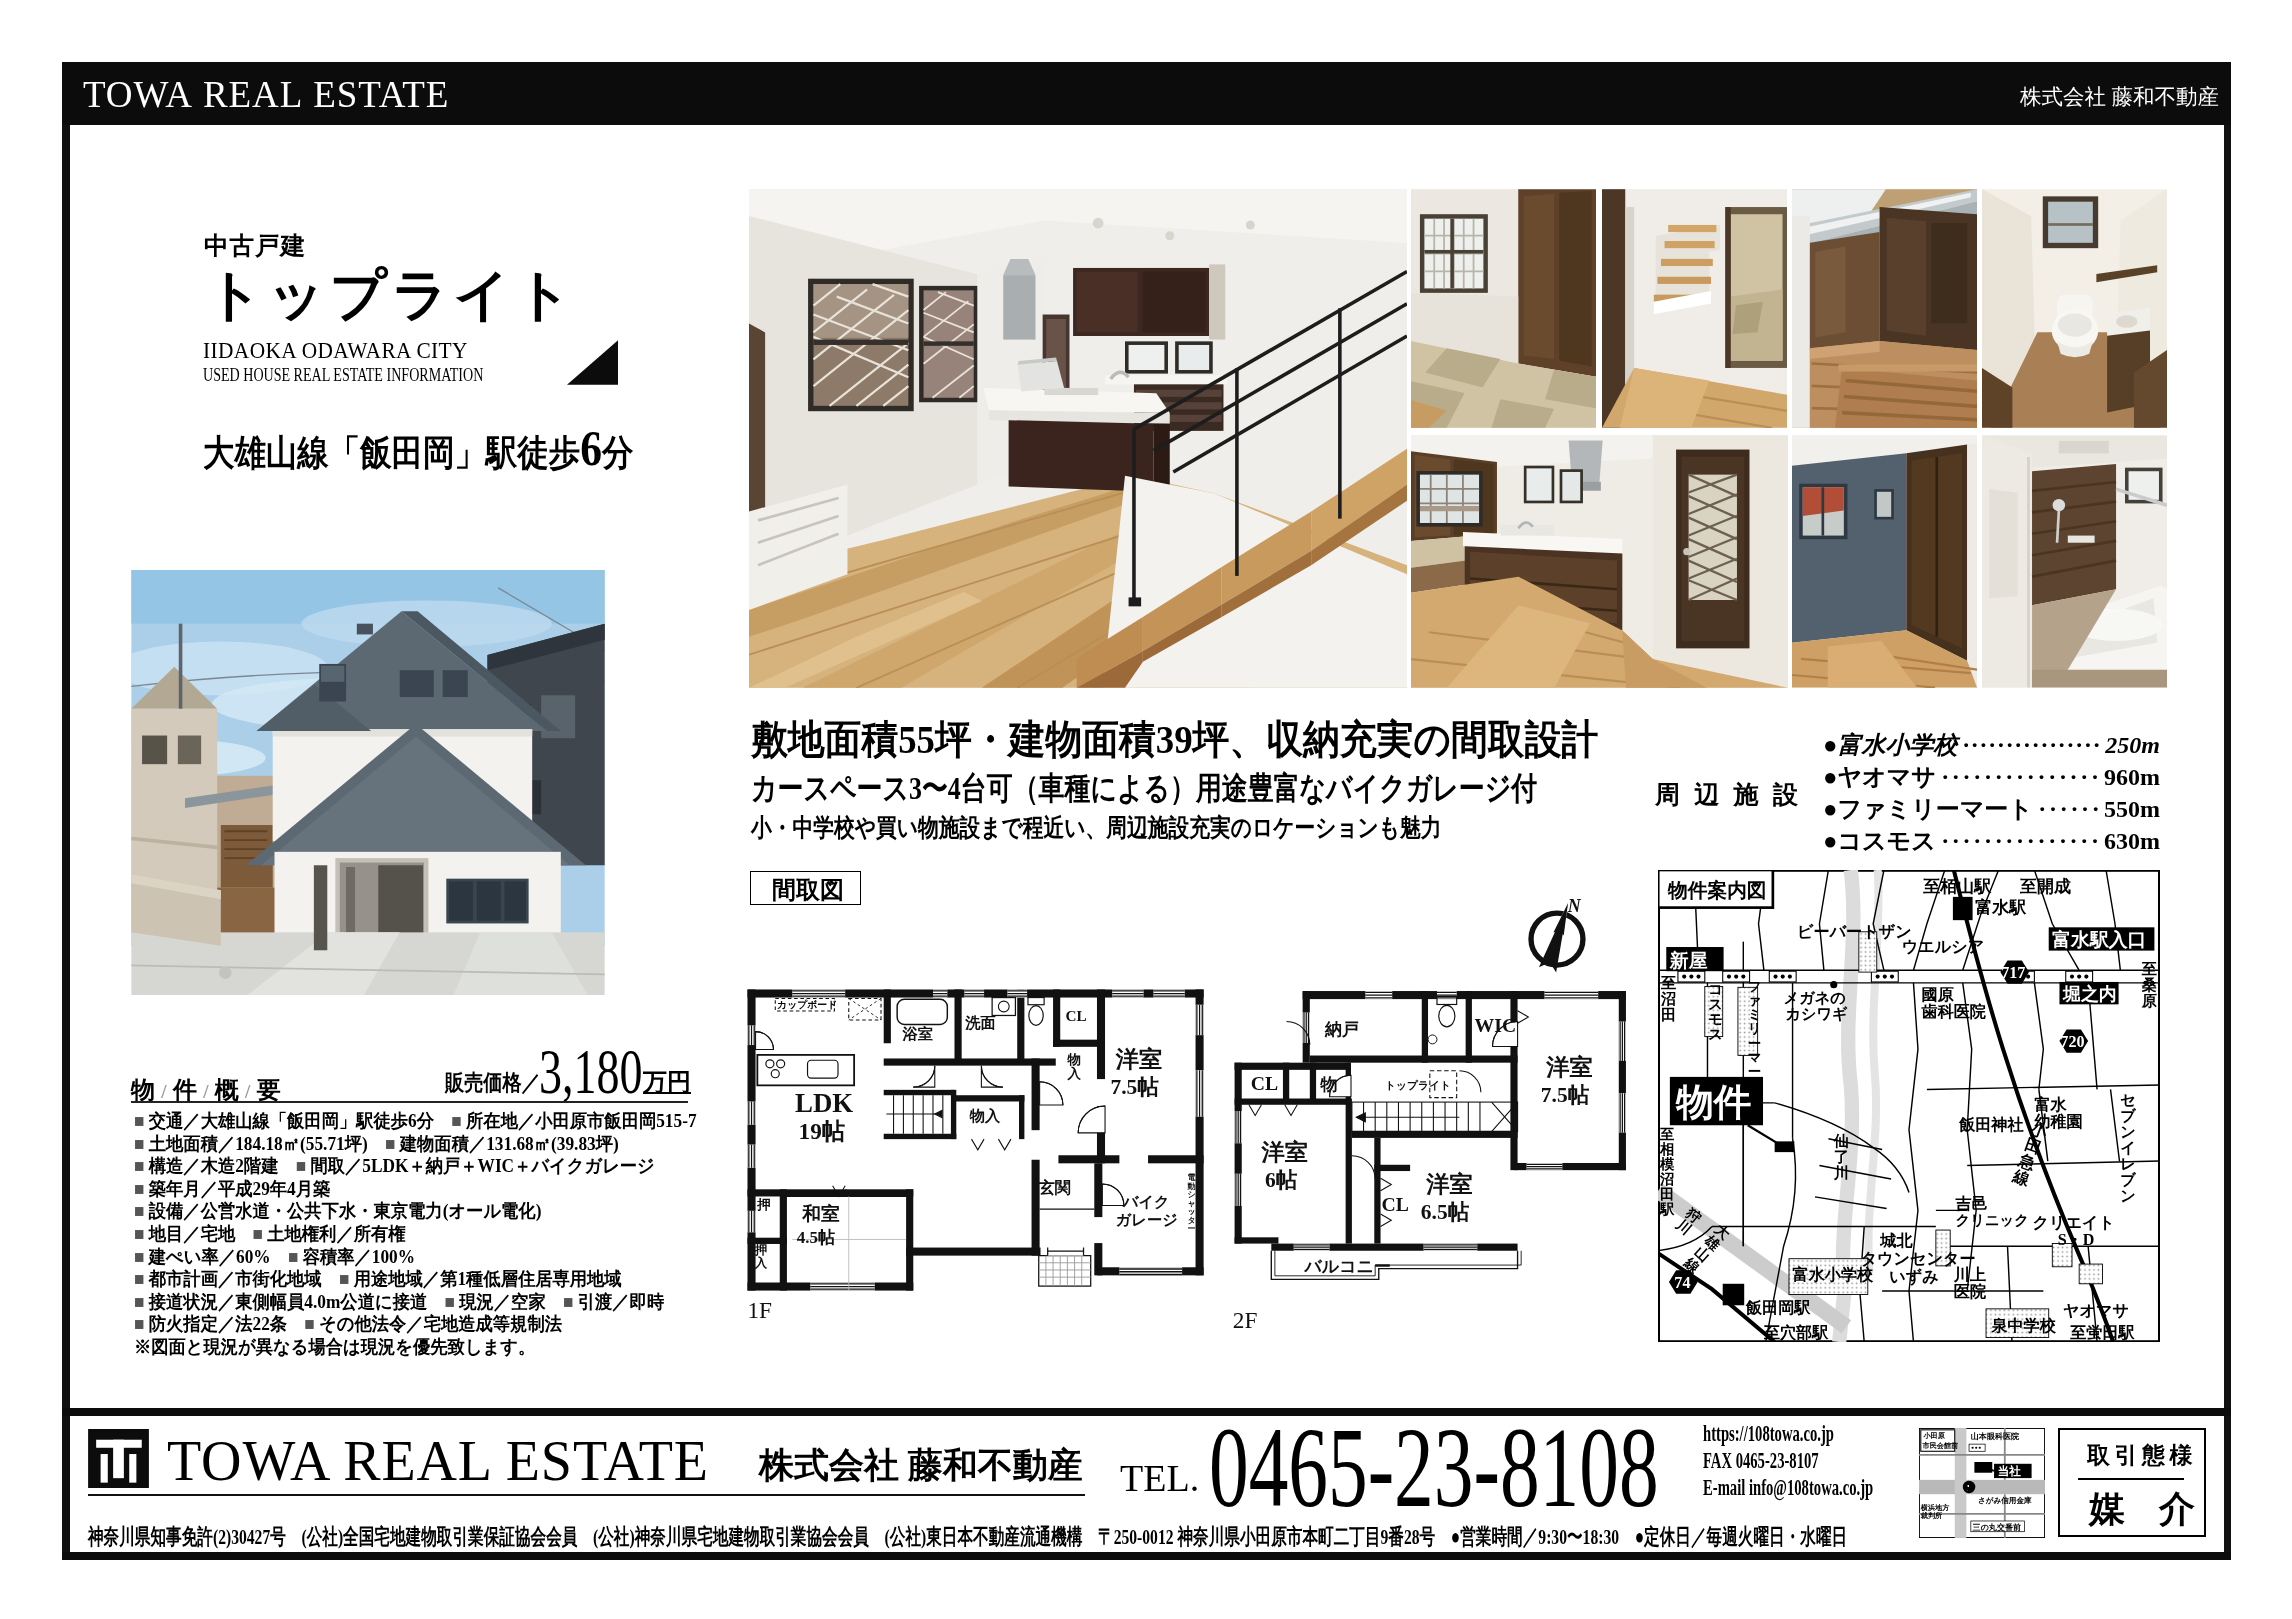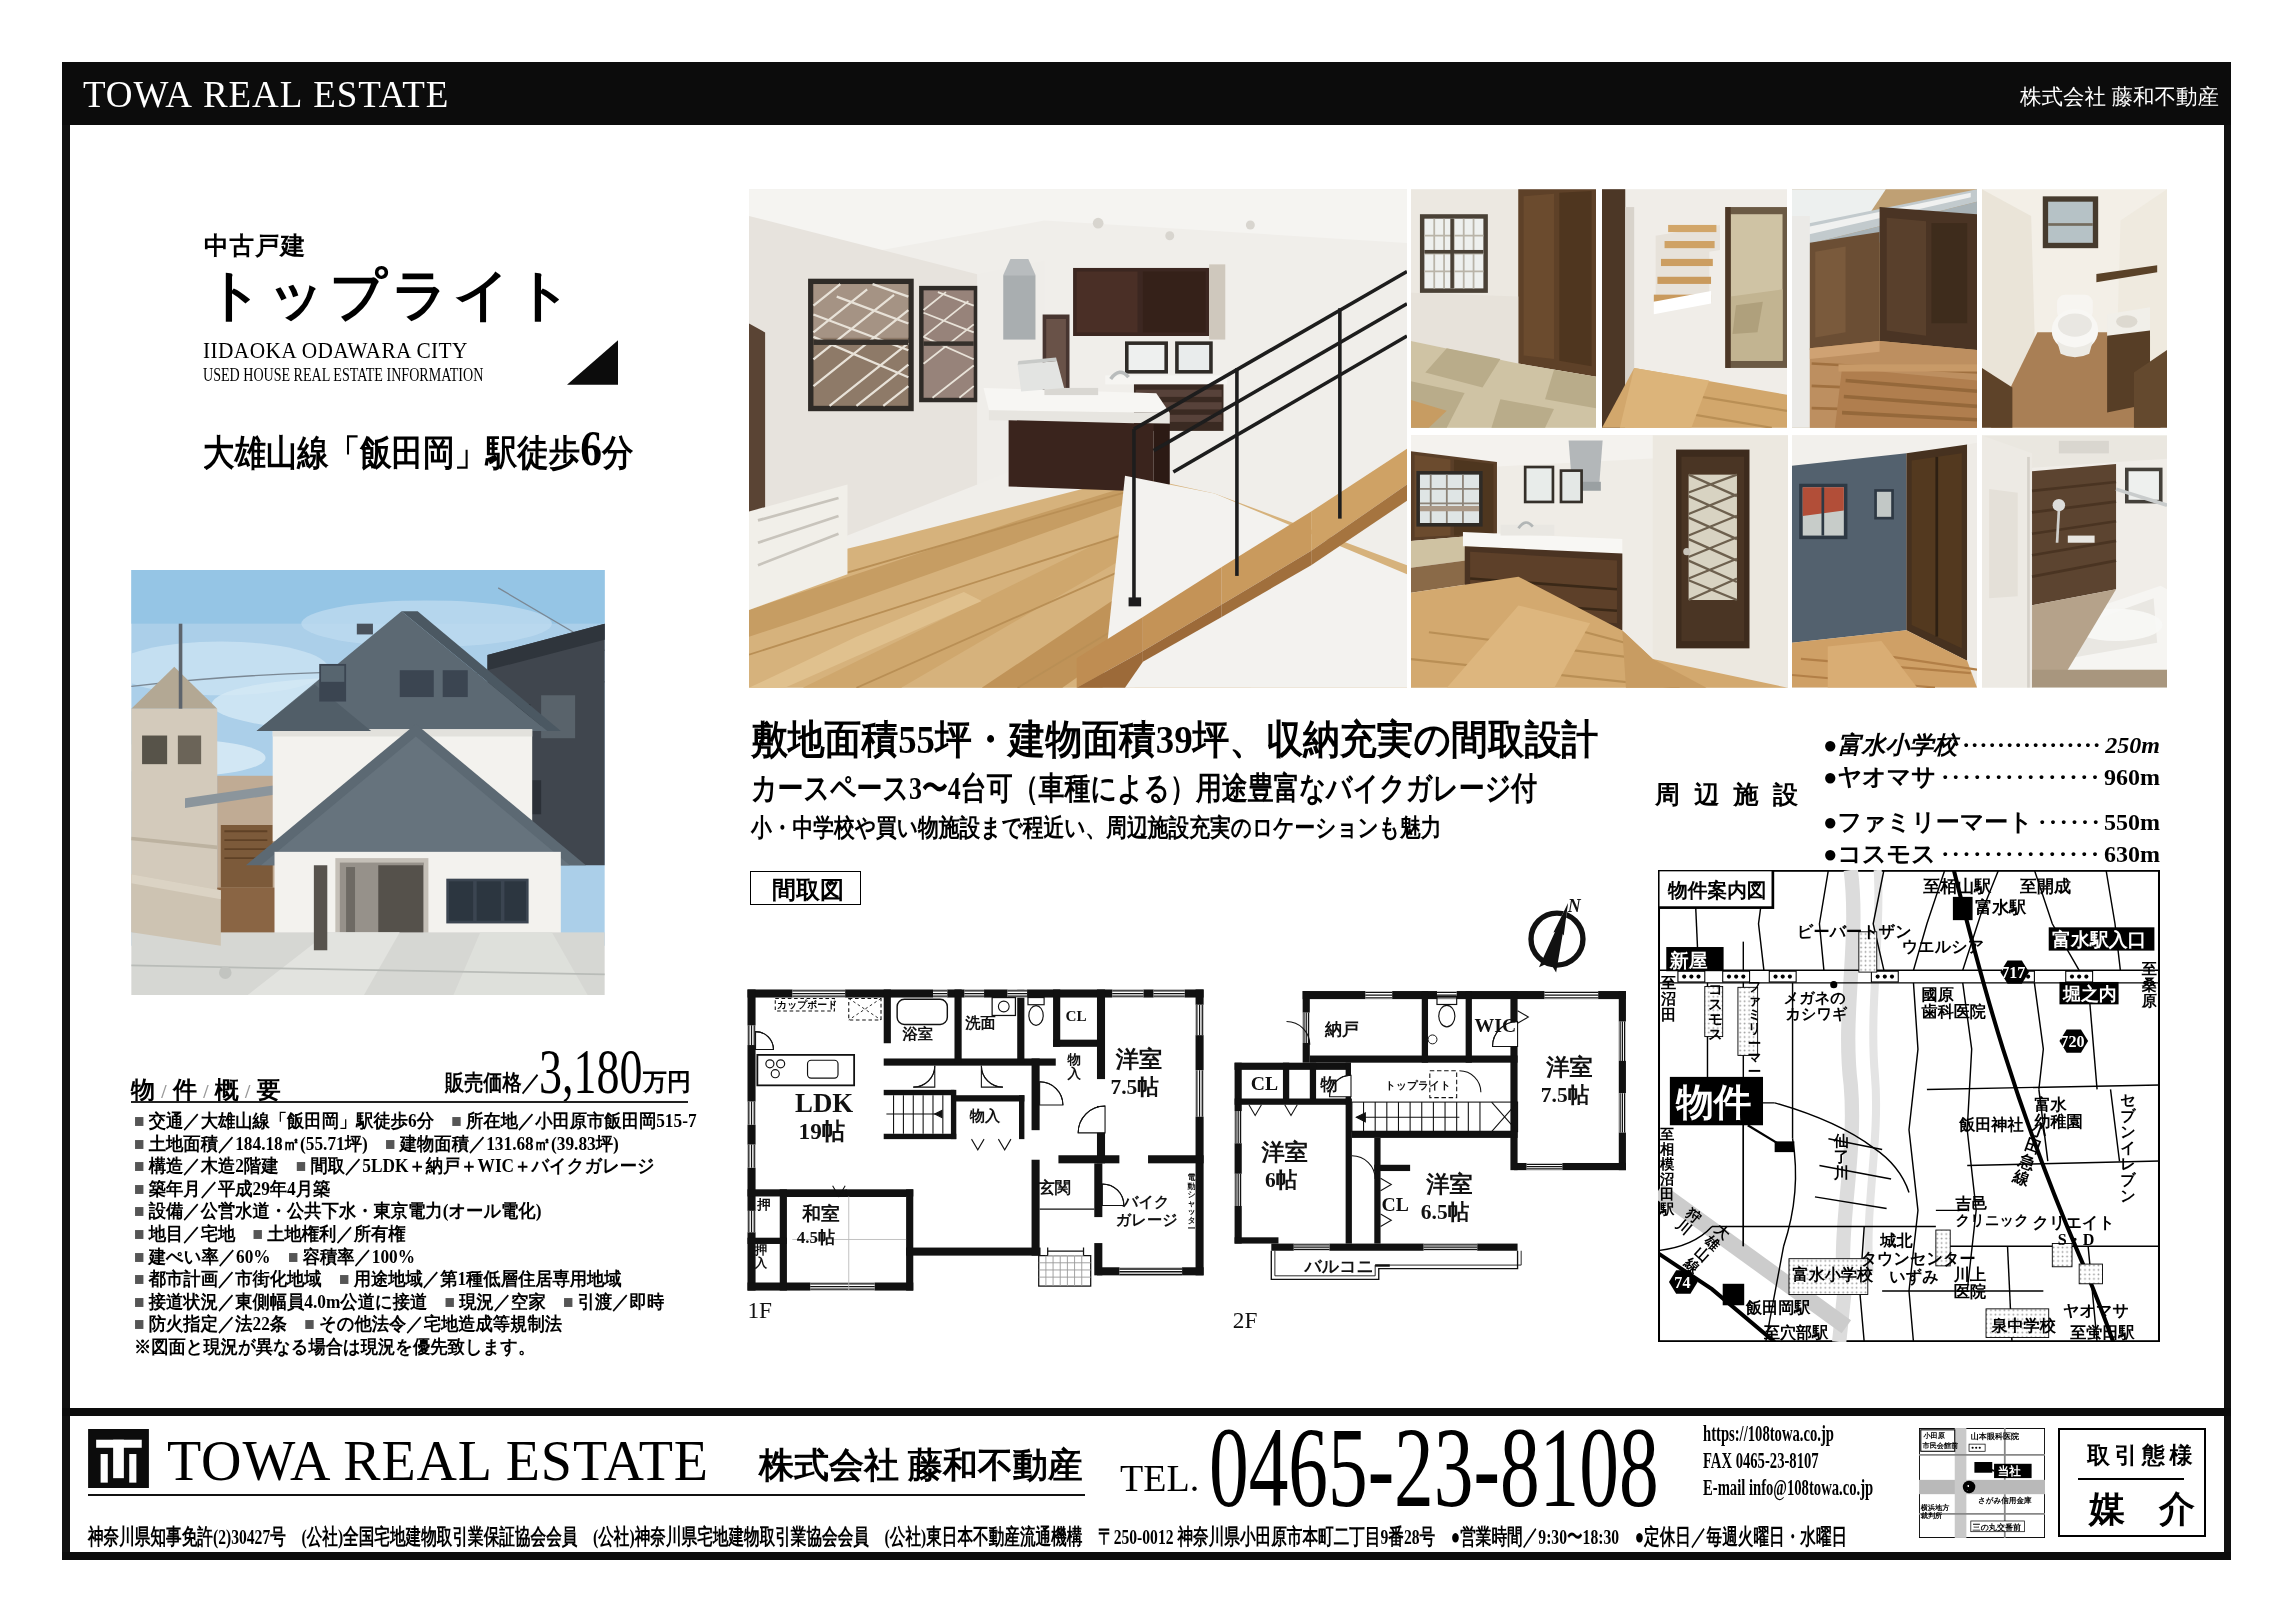--- a/index.html
+++ b/index.html
@@ -112,21 +112,21 @@
   <polygon points="0,340 100,358 100,368 0,350" fill="#dbd3c4"></polygon>
 </svg>
 </div>
 
 <div class="abs serif b" style="left:131px;top:1074px;font-size:24px;">物<span style="color:#999;font-size:19px;margin:0 6.3px;">/</span>件<span style="color:#999;font-size:19px;margin:0 6.3px;">/</span>概<span style="color:#999;font-size:19px;margin:0 6.3px;">/</span>要</div>
 
 <div class="abs serif b" style="left:445px;top:1068px;font-size:22px;white-space:nowrap;transform:scaleX(.87);transform-origin:left;">販売価格／</div>
 
 <div class="abs serif" style="left:539px;top:1041px;font-size:63px;line-height:1;white-space:nowrap;transform:scaleX(.73);transform-origin:left;">3,180</div>
 
-<div class="abs serif b" style="left:643px;top:1066px;font-size:24px;">万円</div>
+<div class="abs serif b" style="left:643px;top:1066px;font-size:24px;text-decoration:underline;">万円</div>
 
 <div class="abs" style="left:131px;top:1101px;width:557px;height:1.8px;background:#222;"></div>
 
 <div class="abs serif b" style="left:134px;top:1110px;font-size:18.4px;line-height:22.6px;white-space:nowrap;transform:scaleX(.94);transform-origin:left top;">
   <div><span style="color:#555">■</span> 交通／大雄山線「飯田岡」駅徒歩6分　<span style="color:#555">■</span> 所在地／小田原市飯田岡515-7</div>
   <div><span style="color:#555">■</span> 土地面積／184.18㎡(55.71坪)　<span style="color:#555">■</span> 建物面積／131.68㎡(39.83坪)</div>
   <div><span style="color:#555">■</span> 構造／木造2階建　<span style="color:#555">■</span> 間取／5LDK＋納戸＋WIC＋バイクガレージ</div>
   <div><span style="color:#555">■</span> 築年月／平成29年4月築</div>
   <div><span style="color:#555">■</span> 設備／公営水道・公共下水・東京電力(オール電化)</div>
   <div><span style="color:#555">■</span> 地目／宅地　<span style="color:#555">■</span> 土地権利／所有権</div>
@@ -463,21 +463,21 @@
   <div style="display:flex;font-style:italic;">
       <span>●富水小学校</span>
       <span class="dots"></span>
       <span>250m</span>
     </div>
   <div style="display:flex;">
       <span>●ヤオマサ</span>
       <span class="dots"></span>
       <span>960m</span>
     </div>
-  <div style="display:flex;margin-top:13px;">
+  <div style="display:flex;">
       <span>●ファミリーマート</span>
       <span class="dots"></span>
       <span>550m</span>
     </div>
   <div style="display:flex;">
       <span>●コスモス</span>
       <span class="dots"></span>
       <span>630m</span>
     </div>
 </div>

